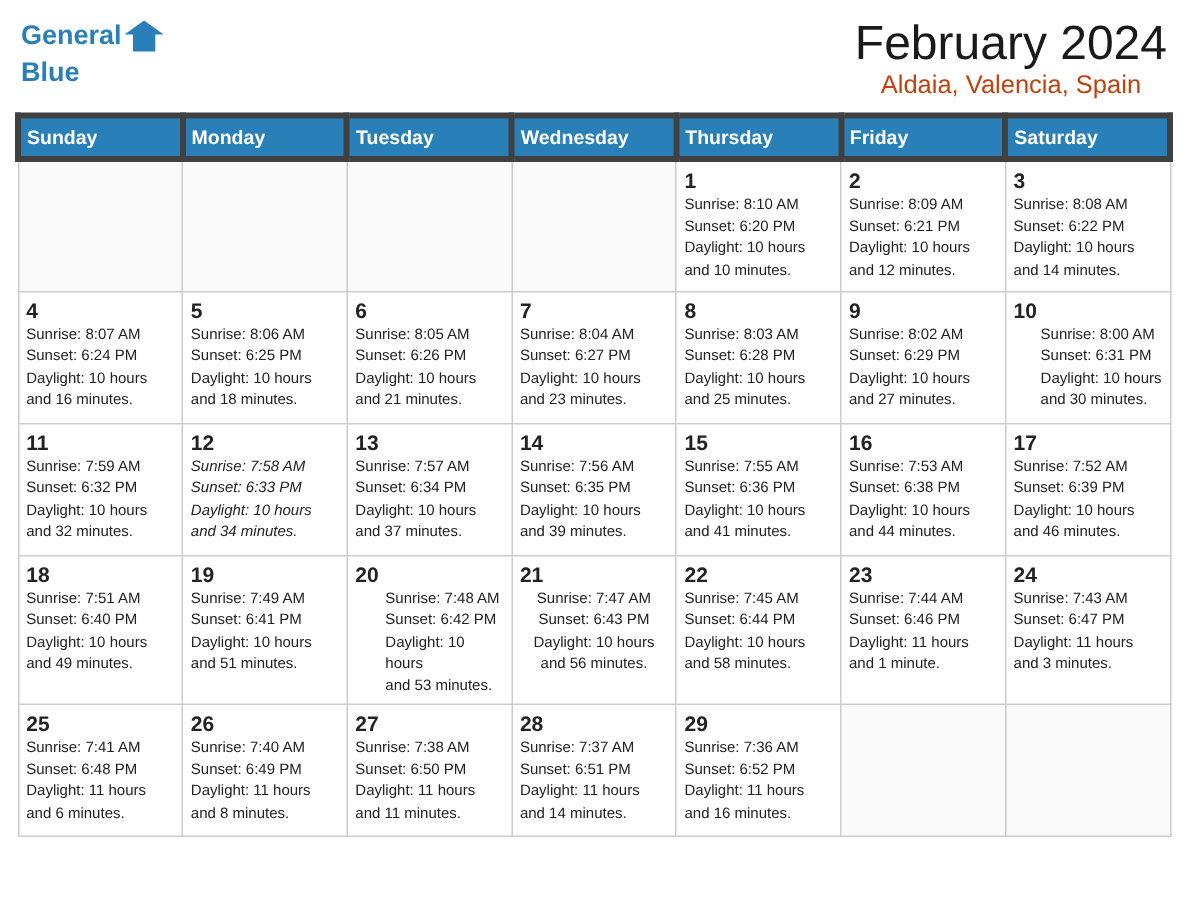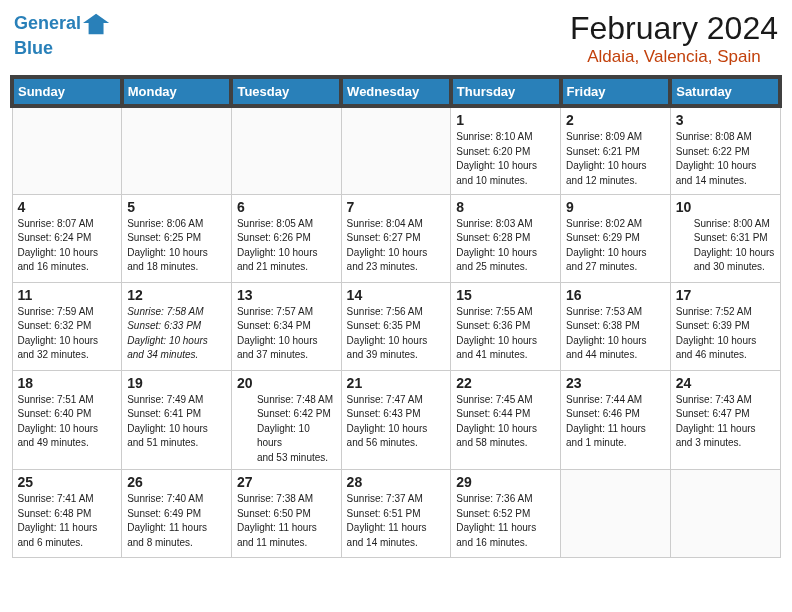--- a/index.html
+++ b/index.html
@@ -264,21 +264,21 @@
         </td>
         <td>
           <div class="day-num">20</div>
           <div class="day-info" style="white-space: pre-line; margin-left: 20px;">Sunrise: 7:48 AM
 Sunset: 6:42 PM
 Daylight: 10 hours
 and 53 minutes.</div>
         </td>
         <td>
           <div class="day-num">21</div>
-          <div class="day-info" style="white-space: pre-line;">Sunrise: 7:47 AM
+          <div class="day-info" style="white-space: pre-line; text-align: center;">Sunrise: 7:47 AM
 Sunset: 6:43 PM
 Daylight: 10 hours
 and 56 minutes.</div>
         </td>
         <td>
           <div class="day-num">22</div>
           <div class="day-info" style="white-space: pre-line;">Sunrise: 7:45 AM
 Sunset: 6:44 PM
 Daylight: 10 hours
 and 58 minutes.</div>

